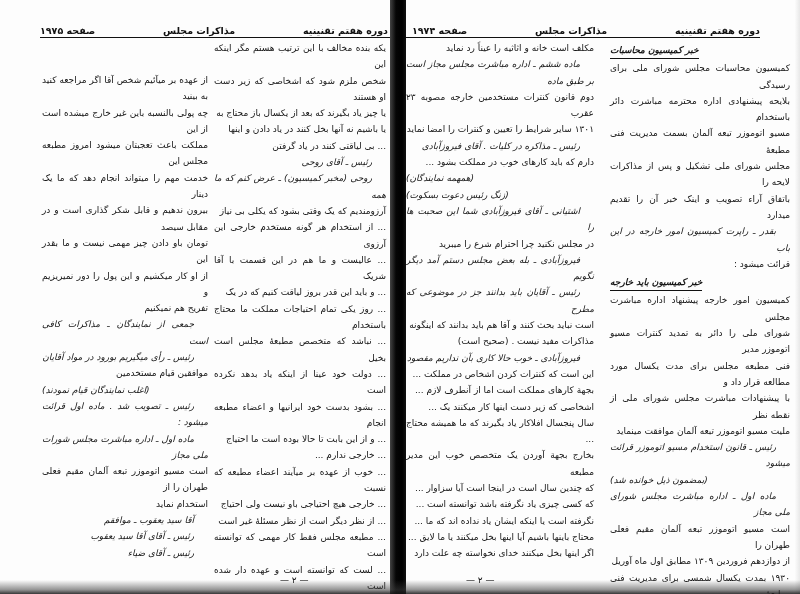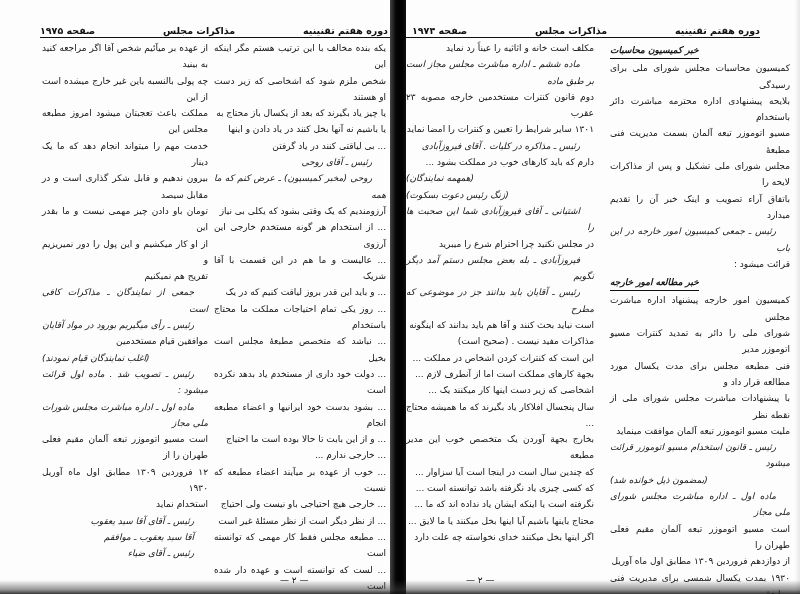--- a/index.html
+++ b/index.html
@@ -40,21 +40,21 @@
       position: absolute; top: 40px; direction: rtl; text-align: justify;
       font-size: 9px; line-height: 16.3px; color: #151515;
     }
     .col p { margin: 0; }
     .col .indent { text-indent: 14px; font-style: italic; }
     .col .center { text-align: left; font-style: italic; }
     .col .heading {
       display: inline-block; border-bottom: 1px solid #111; font-weight: bold; margin: 2px 0 1px 0;
     }
     .page-left .col-a { left: 214px; width: 172px; }
-    .page-left .col-b { left: 42px; width: 166px; }
+    .page-left .col-b { left: 42px; width: 166px; margin-top: 32px; }
     .folio {
       position: absolute; top: 575px; font-size: 9px; direction: ltr; letter-spacing: 2px;
     }
     .page-left .folio { left: 280px; }
     .page-right .folio { left: 60px; }
   </style>
 </head>
 <body>
 
 <div class="spread">
@@ -74,21 +74,21 @@
         <p>یا باشیم نه آنها بخل کنند در یاد دادن و اینها</p>
         <p>... بی لیاقتی کنند در یاد گرفتن</p>
         <p class="indent">رئیس ـ آقای روحی</p>
         <p class="indent">روحی (مخبر کمیسیون) ـ عرض کنم که ما همه</p>
         <p>آرزومندیم که یک وقتی بشود که یکلی بی نیاز</p>
         <p>... از استخدام هر گونه مستخدم خارجی این آرزوی</p>
         <p>... عالیست و ما هم در این قسمت با آقا شریک</p>
         <p>... و باید این قدر بروز لیاقت کنیم که در یک</p>
         <p>... روز یکی تمام احتیاجات مملکت ما محتاج باستخدام</p>
         <p>... نباشد که متخصص مطبعهٔ مجلس است بخیل</p>
-        <p>... دولت خود داری از مستخدم یاد بدهد نکرده است</p>
+        <p>... دولت خود عینا از اینکه یاد بدهد نکرده است</p>
         <p>... بشود بدست خود ایرانیها و اعضاء مطبعه انجام</p>
         <p>... و از این بابت تا حالا بوده است ما احتیاج</p>
         <p>... خارجی ندارم ...</p>
         <p>... خوب از عهده بر میآیند اعضاء مطبعه که نسبت</p>
         <p>... خارجی هیچ احتیاجی باو نیست ولی احتیاج</p>
         <p>... از نظر دیگر است از نظر مسئلهٔ غیر است</p>
         <p>... مطبعه مجلس فقط کار مهمی که توانسته است</p>
         <p>... لست که توانسته است و عهده دار شده است</p>
       </div>
     <div class="col col-b" id="lp-outer">
@@ -100,24 +100,23 @@
         <p>تومان باو دادن چیز مهمی نیست و ما بقدر این</p>
         <p>از او کار میکشیم و این پول را دور نمیریزیم و</p>
         <p>تفریح هم نمیکنیم</p>
         <p class="indent">جمعی از نمایندگان ـ مذاکرات کافی است</p>
         <p class="indent">رئیس ـ رأی میگیریم بورود در مواد آقایان</p>
         <p>موافقین قیام مستخدمین</p>
         <p class="center">(اغلب نمایندگان قیام نمودند)</p>
         <p class="indent">رئیس ـ تصویب شد . ماده اول قرائت میشود :</p>
         <p class="indent">ماده اول ـ اداره مباشرت مجلس شورات ملی مجاز</p>
         <p>است مسیو اتوموزر تبعه آلمان مقیم فعلی طهران را از</p>
-        <p>۱۲ فروردین ۱۳۰۹ مطابق اول ماه آوریل ۱۹۳۰</p>
         <p>استخدام نماید</p>
+        <p class="indent">آقا سید یعقوب ـ موافقم</p>
         <p class="indent">رئیس ـ آقای آقا سید یعقوب</p>
-        <p class="indent">آقا سید یعقوب ـ موافقم</p>
         <p class="indent">رئیس ـ آقای ضیاء</p>
       </div>
 
     <div class="folio">— ۲ —</div>
   </div>
 
   <div class="gutter"></div>
 
   <div class="page page-right">
     <div class="header">
@@ -135,20 +134,21 @@
         <p class="indent">رئیس ـ مذاکره در کلیات . آقای فیروزآبادی</p>
         <p>دارم که باید کارهای خوب در مملکت بشود ...</p>
         <p class="center">(همهمه نمایندگان)</p>
         <p class="center">(زنگ رئیس دعوت بسکوت)</p>
         <p class="indent">اشتیانی ـ آقای فیروزآبادی شما این صحبت ها را</p>
         <p>در مجلس نکنید چرا احترام شرع را میبرید</p>
         <p class="indent">فیروزآبادی ـ بله بعض مجلس دستم آمد دیگر نگویم</p>
         <p class="indent">رئیس ـ آقایان باید بدانند جز در موضوعی که مطرح</p>
         <p>است نباید بحث کنند و آقا هم باید بدانند که اینگونه</p>
         <p>مذاکرات مفید نیست . (صحیح است)</p>
+        <p class="indent">فیروزآبادی ـ خوب حالا کاری بآن نداریم مقصود</p>
         <p>این است که کنترات کردن اشخاص در مملکت ...</p>
         <p>بجهة کارهای مملکت است اما از آنطرف لازم ...</p>
         <p>اشخاصی که زیر دست اینها کار میکنند یک ...</p>
         <p>سال پنجسال افلاکار یاد بگیرند که ما همیشه محتاج ...</p>
         <p>بخارج بجهة آوردن یک متخصص خوب این مدیر مطبعه</p>
         <p>که چندین سال است در اینجا است آیا سزاوار ...</p>
         <p>که کسی چیزی یاد نگرفته باشد توانسته است ...</p>
         <p>نگرفته است یا اینکه ایشان یاد نداده اند که ما ...</p>
         <p>محتاج باینها باشیم آیا اینها بخل میکنند یا ما لایق ...</p>
         <p>اگر اینها بخل میکنند خدای نخواسته چه علت دارد</p>
@@ -156,23 +156,23 @@
 
     <div class="col" style="left:204px;width:180px;">
       <p class="center"><span class="heading">خبر کمیسیون محاسبات</span></p>
       <div id="rp-para1">
           <p>کمیسیون محاسبات مجلس شورای ملی برای رسیدگی</p>
           <p>بلایحه پیشنهادی اداره محترمه مباشرت دائر باستخدام</p>
           <p>مسیو اتوموزر تبعه آلمان بسمت مدیریت فنی مطبعهٔ</p>
           <p>مجلس شورای ملی تشکیل و پس از مذاکرات لایحه را</p>
           <p>باتفاق آراء تصویب و اینک خبر آن را تقدیم میدارد</p>
         </div>
-      <p class="indent">رئیس ـ جمعی کمیسیون امور خارجه در این باب</p>
+      <p class="indent">بقدر ـ راپرت کمیسیون امور خارجه در این باب</p>
       <p>قرائت میشود :</p>
-      <p class="center"><span class="heading">خبر مطالعه امور خارجه</span></p>
+      <p class="center"><span class="heading">خبر کمیسیون باید خارجه</span></p>
       <div id="rp-para2">
           <p>کمیسیون امور خارجه پیشنهاد اداره مباشرت مجلس</p>
           <p>شورای ملی را دائر به تمدید کنترات مسیو اتوموزر مدیر</p>
           <p>فنی مطبعه مجلس برای مدت یکسال مورد مطالعه قرار داد و</p>
           <p>با پیشنهادات مباشرت مجلس شورای ملی از نقطه نظر</p>
           <p>ملیت مسیو اتوموزر تبعه آلمان موافقت مینماید</p>
         </div>
       <p class="indent">رئیس ـ قانون استخدام مسیو اتوموزر قرائت میشود</p>
       <p class="center">(بمضمون ذیل خوانده شد)</p>
       <div id="rp-articles">

